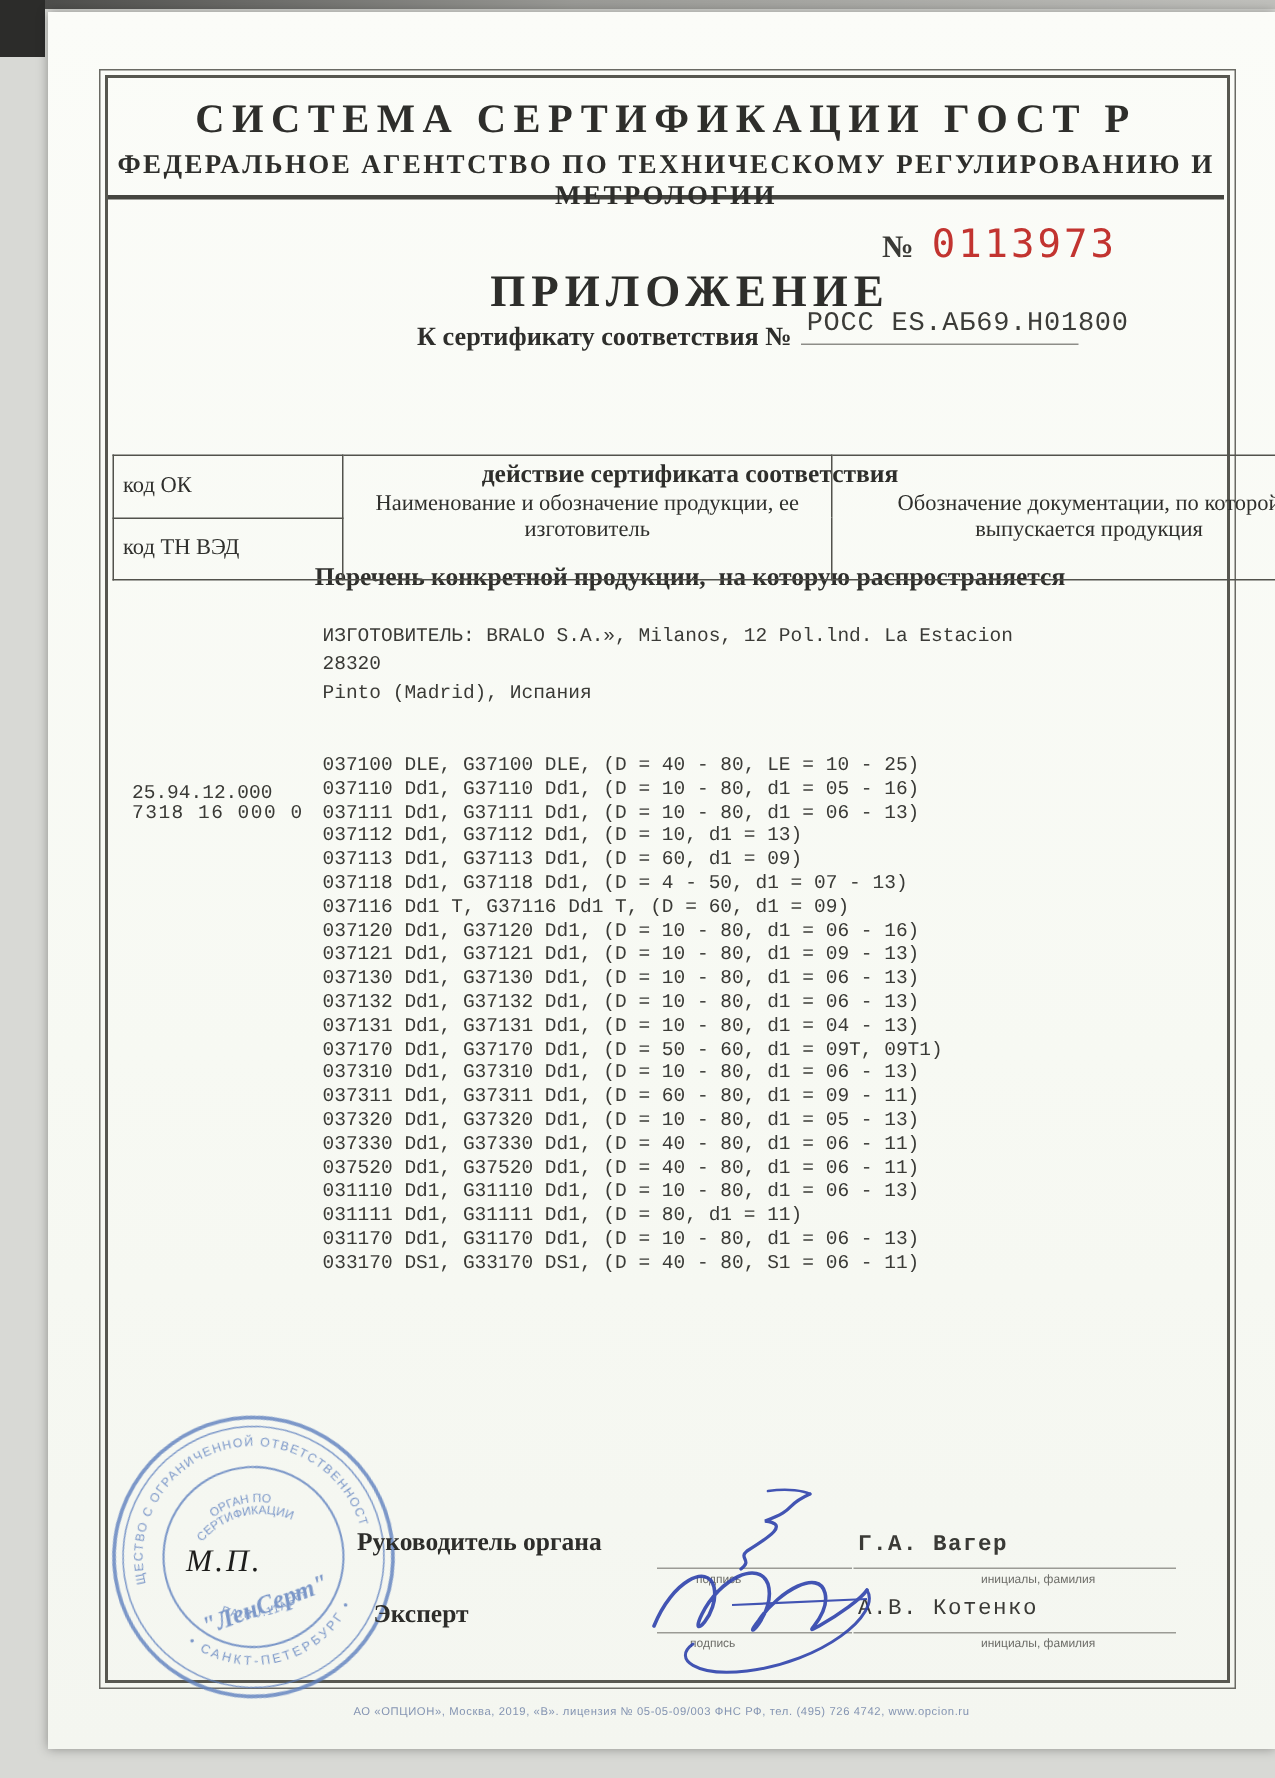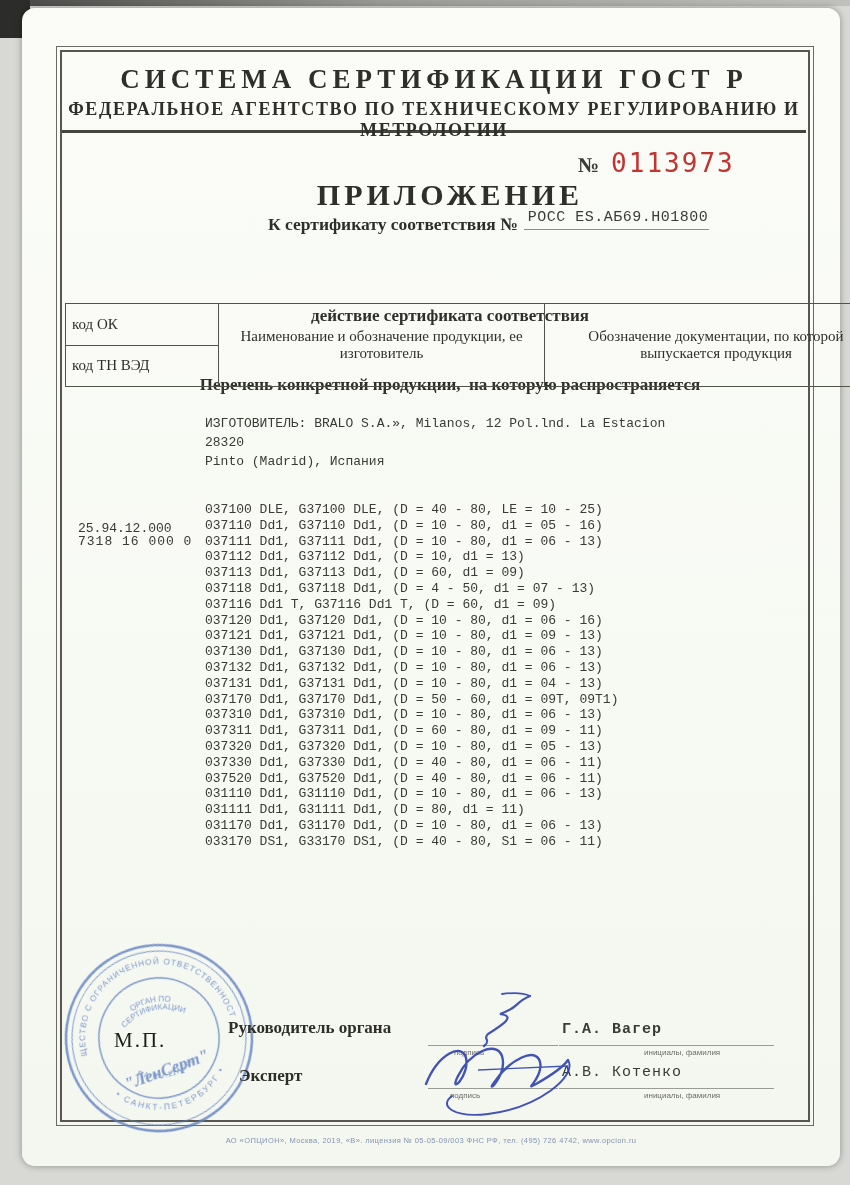--- a/index.html
+++ b/index.html
@@ -7,24 +7,23 @@
     width:850px;height:1185px;
     background:#d8d9d5;
     font-family:"Liberation Serif","DejaVu Serif",serif;
     position:relative;overflow:hidden;
   }
   .scan{position:absolute;inset:0;}
   .top-strip{position:absolute;left:0;top:0;width:100%;height:6px;
     background:linear-gradient(90deg,#2d2d2b,#8f8f8b 45%,#bcbcb8);opacity:.85;}
   .corner-dark{position:absolute;left:0;top:0;width:30px;height:38px;background:#2c2c2a;}
   .page{
-    position:absolute;left:22px;top:8px;width:818px;height:1158px;
+    position:absolute;left:32px;top:8px;width:818px;height:1158px;
     background:linear-gradient(180deg,#fbfcf8 0%,#f7f9f3 60%,#f4f6f0 100%);
     box-shadow:0 0 7px rgba(0,0,0,.35);
-    border-radius:13px;
   }
   
   .frame-outer{position:absolute;left:34px;top:38px;width:756px;height:1078px;
     border:1px solid #6a6a64;}
   .frame-inner{position:absolute;inset:3px;border:2px solid #575750;}
 
   .abs{position:absolute;padding-left:16px;}
   .center{left:34px;width:756px;text-align:center;}
 
   .head-band{position:absolute;left:40px;top:44px;width:744px;height:78px;
@@ -39,21 +38,21 @@
 
   .doc-title{position:absolute;top:170px;font-size:30px;font-weight:bold;
     letter-spacing:4px;color:#2e2e2b;}
 
   .cert-line{position:absolute;left:246px;top:206px;white-space:nowrap;}
   .cert-label{font-size:17.5px;font-weight:bold;color:#2e2e2b;}
   .cert-blank{display:inline-block;width:185px;margin-left:6px;
     border-bottom:1.5px solid #8d8d88;vertical-align:baseline;position:relative;}
   .cert-value{position:absolute;left:4px;bottom:3px;
     font-family:"Liberation Mono","DejaVu Sans Mono",monospace;
-    font-size:15px;color:#3c3c38;letter-spacing:.5px;}
+    font-size:18px;color:#3c3c38;letter-spacing:.5px;}
 
   .list-title{position:absolute;top:250px;font-size:17px;font-weight:bold;
     color:#2e2e2b;line-height:23px;white-space:pre-wrap;}
 
   table.hdr{position:absolute;left:43px;top:295px;width:735px;height:84px;
     border-collapse:collapse;table-layout:fixed;}
   table.hdr td{border:1.5px solid #52524c;font-size:15px;color:#2f2f2c;
     vertical-align:middle;}
   td.c1{width:140px;padding:4px 6px;vertical-align:middle;}
   td.c2{width:285px;text-align:center;padding:2px 20px;}
@@ -64,21 +63,21 @@
   .code-ok{position:absolute;left:56px;top:494px;font-size:13px;margin-top:19px;}
   .code-tnved{position:absolute;left:56px;top:526px;font-size:13px;letter-spacing:1px;}
   .products{position:absolute;left:183px;top:494px;font-size:13px;line-height:15.8px;}
   .product-line{white-space:pre;}
 
   
   .role{position:absolute;left:206px;font-size:17px;font-weight:bold;color:#2d2d2a;text-align:center;}
   .sigline{position:absolute;border-bottom:1.2px solid #9b9b95;height:0;}
   .tiny{position:absolute;font-family:"Liberation Sans",sans-serif;font-size:8px;color:#6d6d68;}
   .name{position:absolute;font-size:15px;letter-spacing:1px;}
-  .mp{position:absolute;left:92px;top:1020px;font-size:21px;color:#1d1d1b;letter-spacing:2px;}
+  .mp{position:absolute;left:92px;top:1020px;font-size:21px;color:#1d1d1b;letter-spacing:2px;font-style:italic;}
 
   .stamp{position:absolute;left:37px;top:930px;width:200px;height:200px;
     transform:rotate(-14deg);opacity:.8;filter:blur(.3px);}
   .sig-svg{position:absolute;opacity:.9;}
 
   .footer{position:absolute;left:0;top:1128px;width:818px;text-align:center;
     font-family:"Liberation Sans",sans-serif;font-size:7.5px;color:#8494b2;letter-spacing:.4px;}
 </style>
 </head>
 <body>

